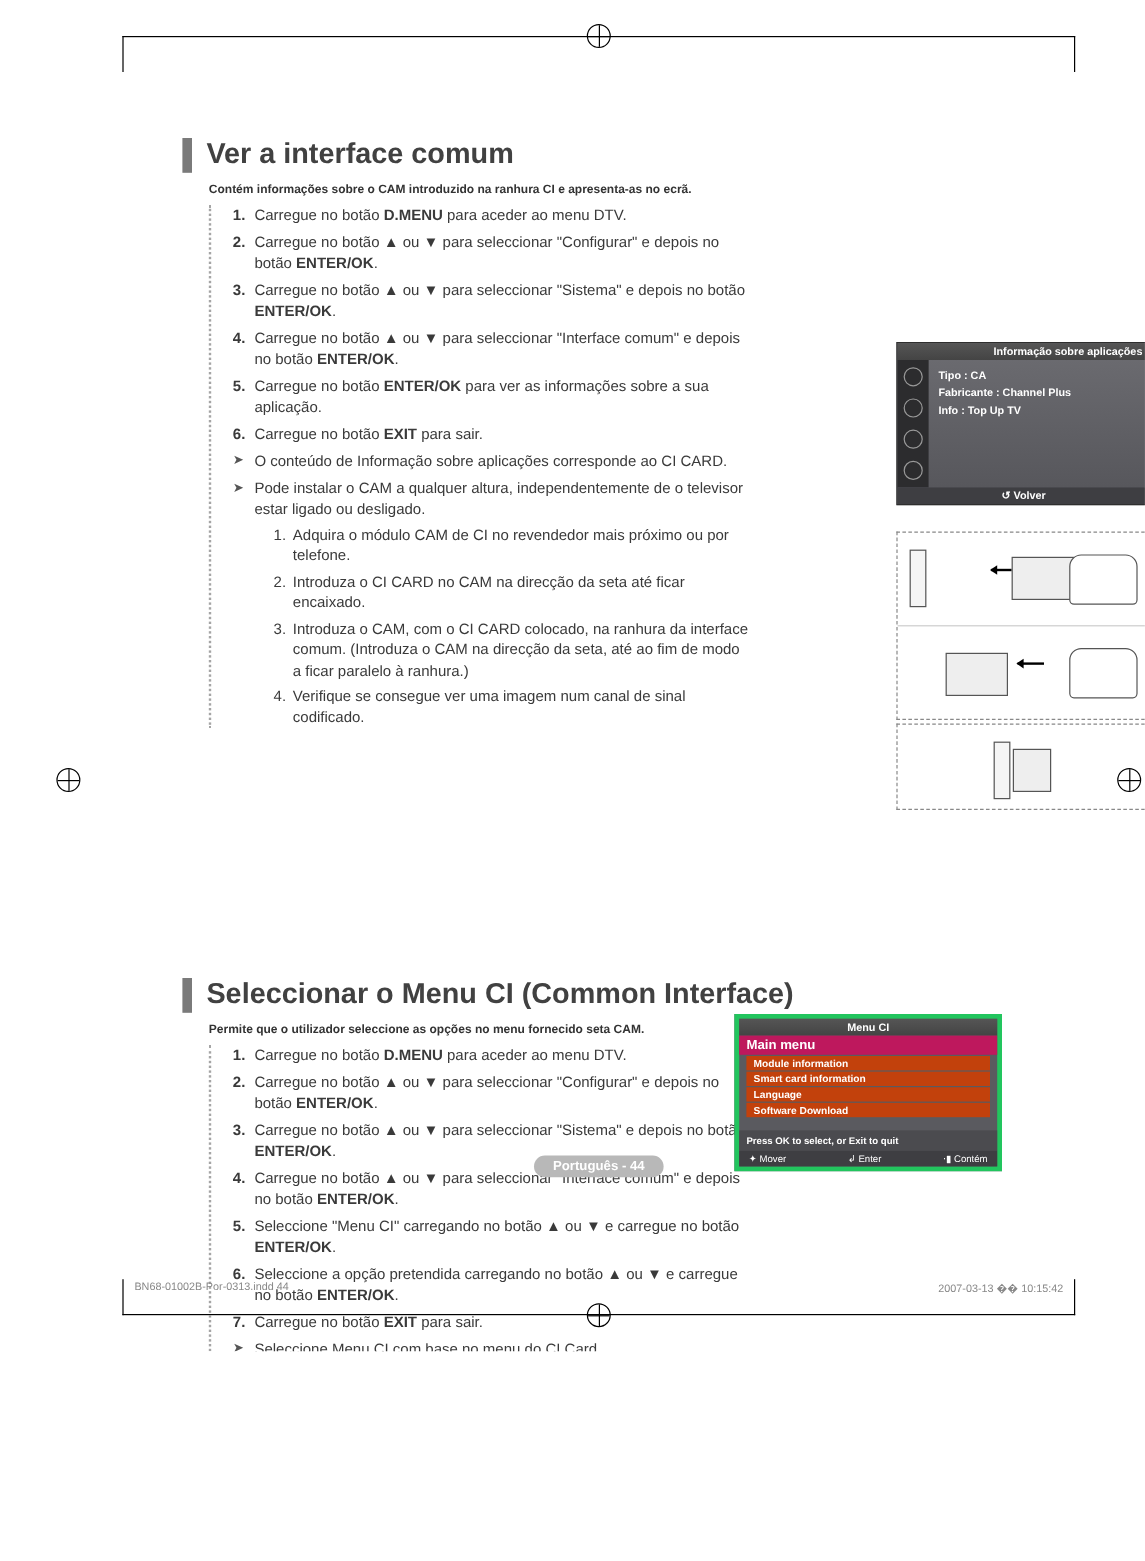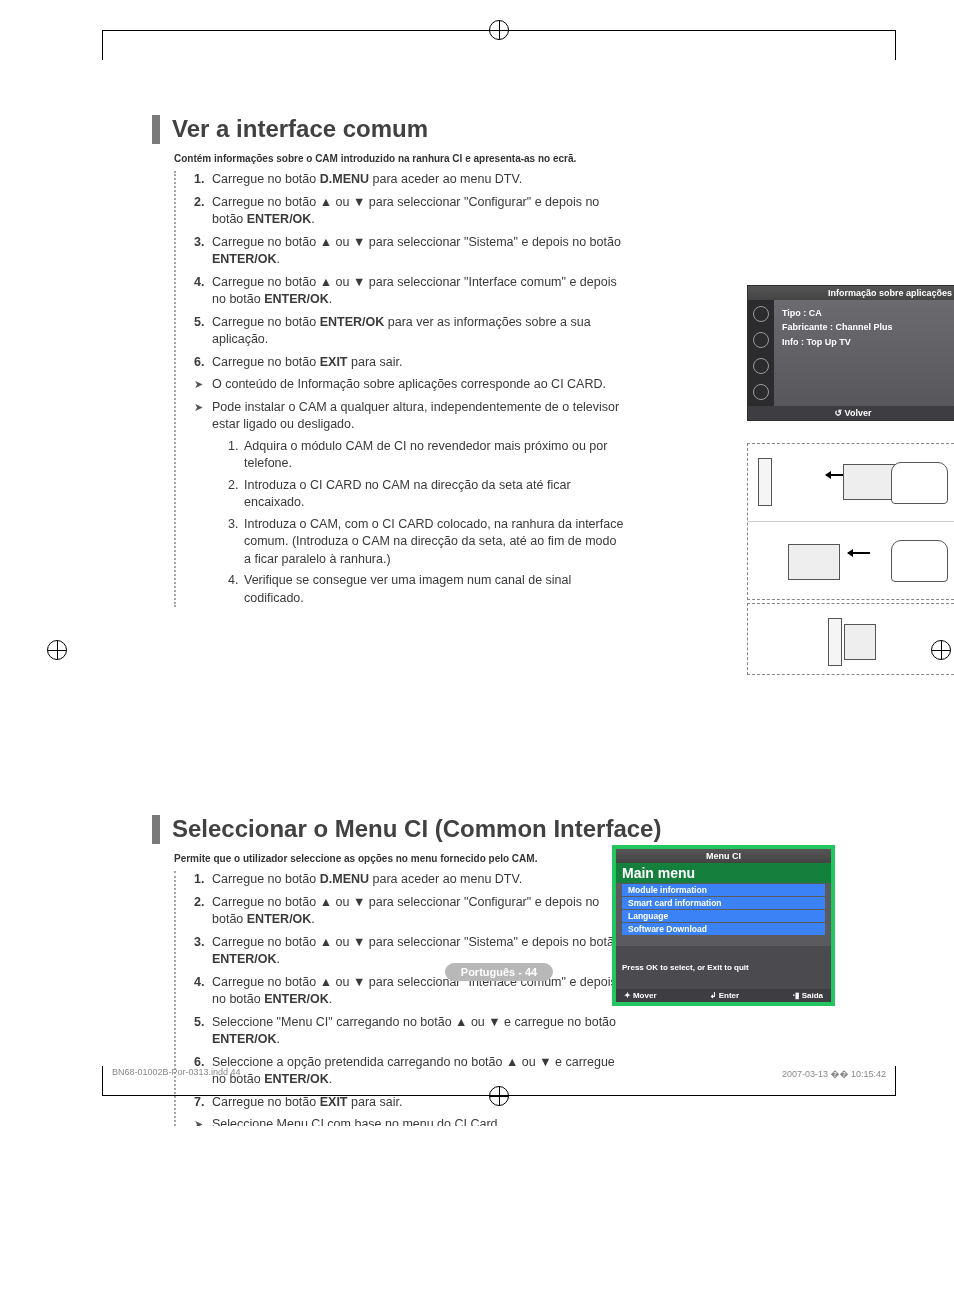--- a/index.html
+++ b/index.html
@@ -274,44 +274,44 @@
   }
   .osd2 .titlebar {
     background: linear-gradient(#555, #444);
     padding: 2px 6px;
     text-align: center;
     font-weight: bold;
   }
   .osd2 .mainmenu {
     padding: 2px 6px;
     font-weight: bold;
-    background: #15803d;
-    font-size: 14px;
+    background: #be185d;
+    font-size: 11px;
   }
   .osd2 .item {
     margin: 1px 6px;
     padding: 1px 6px;
-    background: #3b82f6;
+    background: #c2410c;
     font-size: 8.5px;
     font-weight: bold;
   }
   .osd2 .spacer { height: 10px; }
   .osd2 .hint {
-    padding: 17px 6px;
+    padding: 4px 6px;
     font-size: 8px;
     background: #4b4b4f;
     font-weight: bold;
   }
   .osd2 .footer {
     display: flex;
     justify-content: space-between;
     padding: 2px 8px;
     background: #3e3e42;
     font-size: 8px;
-    font-weight: bold;
+    font-weight: normal;
     align-items: center;
   }
 
   .page-footer {
     position: absolute;
     bottom: 145px;
     left: 0;
     width: 954px;
     text-align: center;
   }
@@ -409,21 +409,21 @@
       <div class="cell">
         <div class="slot" style="left:80px;"></div>
         <div class="card" style="left:96px;width:30px;"></div>
       </div>
     </div>
 
     <div class="section2">
       <h2 class="section-title">
         <span>Seleccionar o Menu CI (Common Interface)</span>
       </h2>
-      <div class="intro">Permite que o utilizador seleccione as opções no menu fornecido pelo CAM.</div>
+      <div class="intro">Permite que o utilizador seleccione as opções no menu fornecido seta CAM.</div>
       <ul class="steps" id="steps2">
           <li><span class="num">1.</span>Carregue no botão <b>D.MENU</b> para aceder ao menu DTV.</li>
           <li><span class="num">2.</span>Carregue no botão ▲ ou ▼ para seleccionar "Configurar" e depois no botão <b>ENTER/OK</b>.</li>
           <li><span class="num">3.</span>Carregue no botão ▲ ou ▼ para seleccionar "Sistema" e depois no botão <b>ENTER/OK</b>.</li>
           <li><span class="num">4.</span>Carregue no botão ▲ ou ▼ para seleccionar "Interface comum" e depois no botão <b>ENTER/OK</b>.</li>
           <li><span class="num">5.</span>Seleccione "Menu CI" carregando no botão ▲ ou ▼ e carregue no botão <b>ENTER/OK</b>.</li>
           <li style="max-width: 640px;"><span class="num">6.</span>Seleccione a opção pretendida carregando no botão ▲ ou ▼ e carregue no botão <b>ENTER/OK</b>.</li>
           <li style="max-width: 640px;"><span class="num">7.</span>Carregue no botão <b>EXIT</b> para sair.</li>
           <li class="arrow-note">Seleccione Menu CI com base no menu do CI Card.</li>
         </ul>
@@ -435,21 +435,21 @@
             <div class="item">Module information</div>
             <div class="item">Smart card information</div>
             <div class="item">Language</div>
             <div class="item">Software Download</div>
           </div>
         <div class="spacer"></div>
         <div class="hint">Press OK to select, or Exit to quit</div>
         <div class="footer">
           <span>✦ Mover</span>
           <span>↲ Enter</span>
-          <span>⋅▮ Saída</span>
+          <span>⋅▮ Contém</span>
         </div>
       </div>
     </div>
 
   </div>
 
   <div class="page-footer">
     <span>Português - 44</span>
   </div>
 

